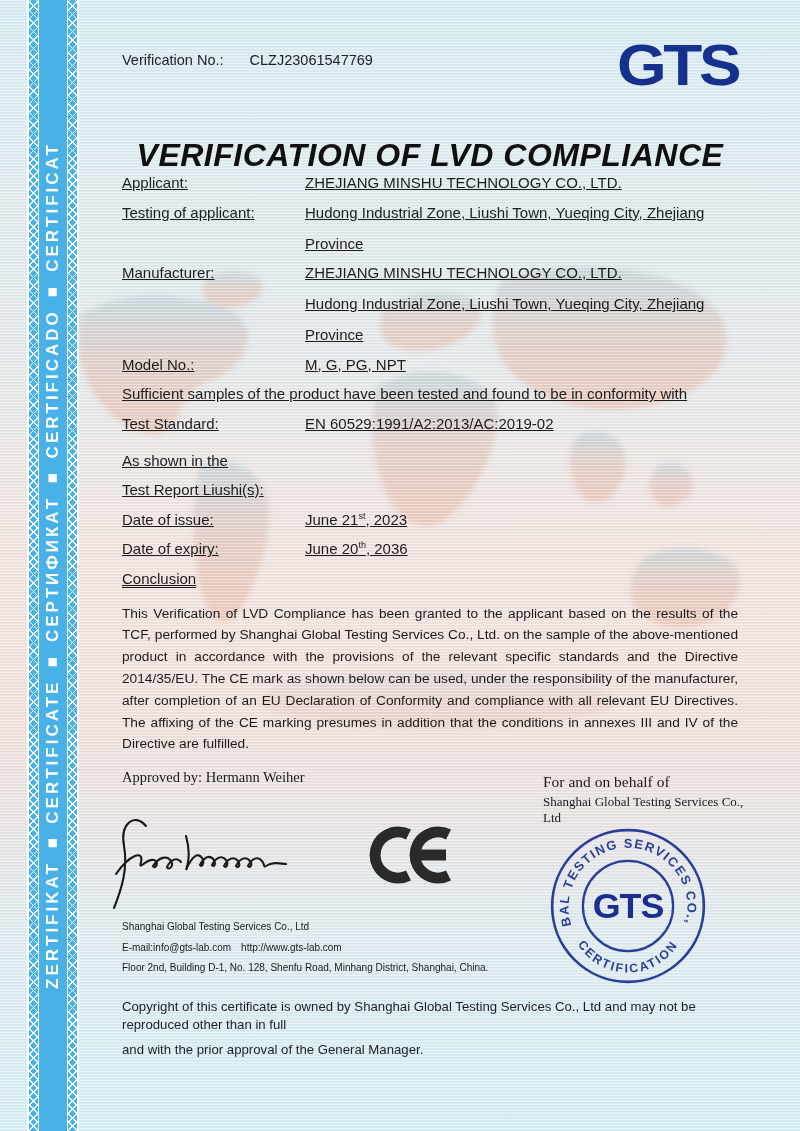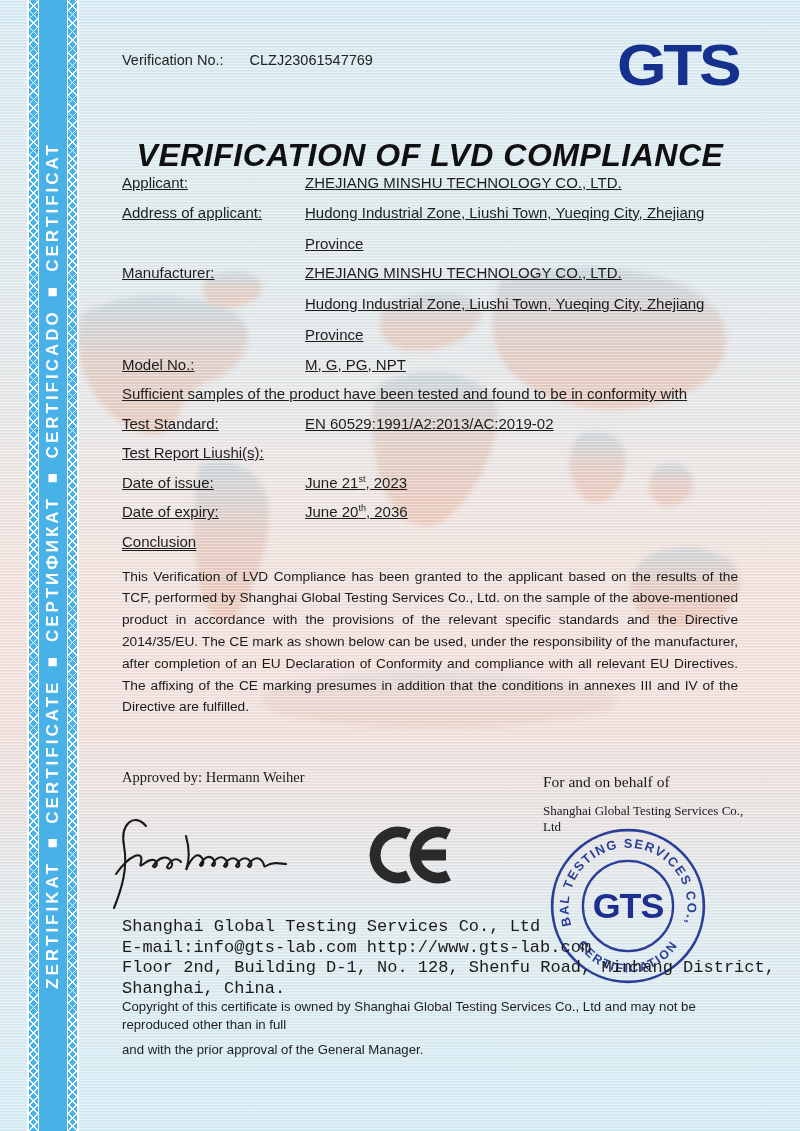--- a/index.html
+++ b/index.html
@@ -74,30 +74,30 @@
   }
 
   .signoff-left {
     position:absolute; left:122px; top:769px; font-family:"Liberation Serif", serif;
     font-size:14.5px; color:#1a1a1a;
   }
   .signoff-right {
     position:absolute; left:543px; top:773px; width:210px;
     font-family:"Liberation Serif", serif; color:#1a1a1a;
   }
-  .behalf-1 { font-size:15.5px; margin-bottom:12px; }
+  .behalf-1 { font-size:15.5px; margin-bottom:3px; }
   .behalf-2 { font-size:13px; line-height:16px; }
 
   .signature-svg { position:absolute; left:110px; top:812px; width:210px; height:100px; }
   .ce-svg { position:absolute; left:360px; top:822px; width:92px; height:66px; }
   .seal-svg { position:absolute; left:546px; top:824px; width:164px; height:164px; }
 
   .contact {
-    position:absolute; left:122px; top:917px; font-family:Liberation Mono, monospace;
-    font-size:17px; color:#1a1a1a; line-height:20.5px;
+    position:absolute; left:122px; top:917px; font-family:Liberation Sans, sans-serif;
+    font-size:10px; color:#1a1a1a; line-height:20.5px;
   }
   .contact .email-sep { display:inline-block; width:10px; }
 
   .copyright {
     position:absolute; left:122px; top:998px; width:618px;
     font-size:13.2px; color:#1f1f1f; line-height:18px;
   }
   .copyright .cline { margin-bottom:7px; }
   sup { font-size:9px; vertical-align:super; line-height:0; }
 </style>
@@ -162,21 +162,21 @@
     <h1 class="title">VERIFICATION OF LVD COMPLIANCE</h1>
 
     <div class="fields">
 
       <div class="frow">
         <div class="flabel">Applicant:</div>
         <div class="fvalue">ZHEJIANG MINSHU TECHNOLOGY CO., LTD.</div>
       </div>
 
       <div class="frow">
-        <div class="flabel">Address of applicant:</div>
+        <div class="flabel">Testing of applicant:</div>
         <div class="fvalue">
           <div class="vline">Hudong Industrial Zone, Liushi Town, Yueqing City, Zhejiang</div>
           <div class="vline">Province</div>
         </div>
       </div>
 
       <div class="frow">
         <div class="flabel">Manufacturer:</div>
         <div class="fvalue">
           <div class="vline">ZHEJIANG MINSHU TECHNOLOGY CO., LTD.</div>
@@ -191,20 +191,21 @@
         <div class="fvalue">M, G, PG, NPT</div>
       </div>
 
       <div class="note-line">Sufficient samples of the product have been tested and found to be in conformity with</div>
 
       <div class="frow">
         <div class="flabel">Test Standard:</div>
         <div class="fvalue">EN 60529:1991/A2:2013/AC:2019-02</div>
       </div>
 
+      <div class="note-line" style="margin-top:19px;">As shown in the</div>
 
       <div class="frow">
         <div class="flabel">Test Report Liushi(s):</div>
       </div>
 
       <div class="frow">
         <div class="flabel">Date of issue:</div>
         <div class="fvalue"><span>June 21</span><sup>st</sup><span>, 2023</span></div>
       </div>
 

